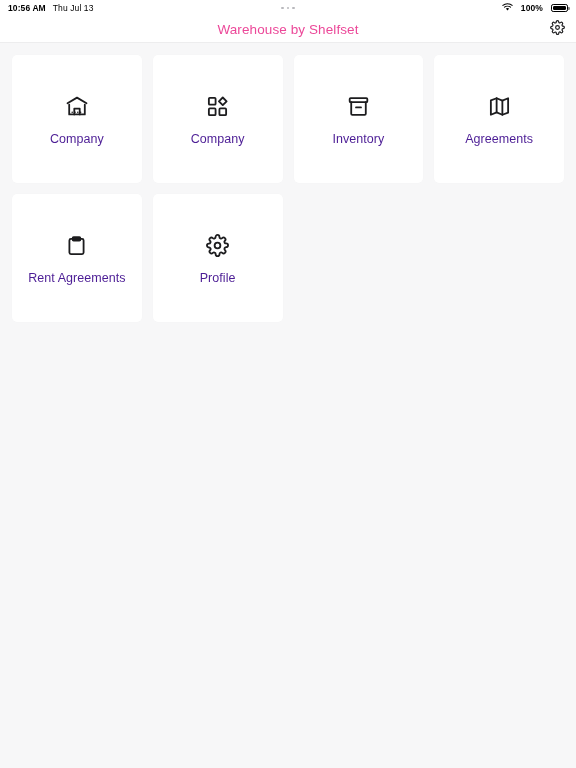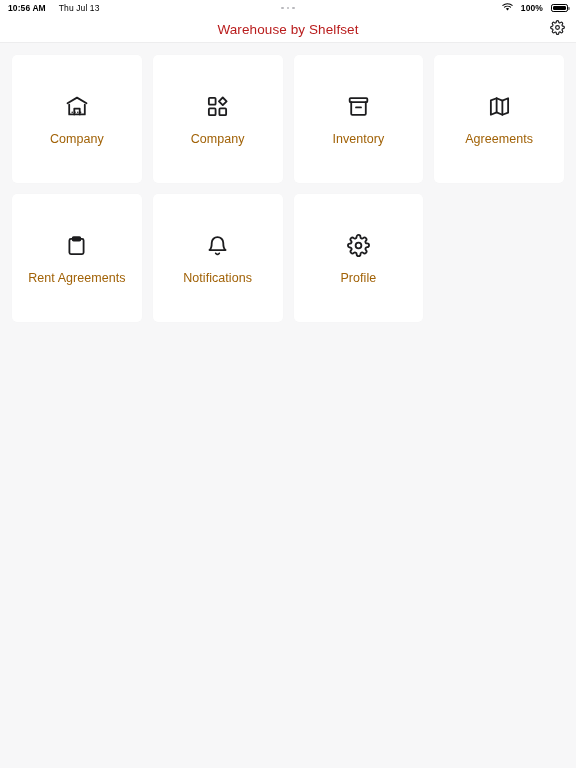--- a/index.html
+++ b/index.html
@@ -27,21 +27,21 @@
     padding: 0 8px;
     font-size: 8.5px;
     font-weight: 700;
     color: #000000;
     letter-spacing: 0.1px;
     position: relative;
   }
   .status-left {
     display: flex;
     align-items: center;
-    gap: 13px;
+    gap: 7px;
     white-space: nowrap;
     justify-content: flex-end;
   }
   .status-time { font-weight: 700; }
   .status-date { font-weight: 400; }
 
   .status-center {
     position: absolute;
     left: 0; right: 0;
     display: flex;
@@ -98,21 +98,21 @@
     background: #ffffff;
     border-bottom: 1px solid #ededee;
     display: flex;
     align-items: center;
     justify-content: center;
     position: relative;
   }
   .app-title {
     font-size: 13.5px;
     font-weight: 400;
-    color: #b91c1c;
+    color: #ec4899;
     letter-spacing: 0.1px;
   }
   .settings-button {
     position: absolute;
     right: 8px;
     top: 50%;
     transform: translateY(-50%);
     width: 22px;
     height: 22px;
     display: flex;
@@ -146,21 +146,21 @@
     height: 30px;
     display: flex;
     align-items: center;
     justify-content: center;
     margin-bottom: 11px;
     color: #1c1c1e;
   }
   .tile-label {
     font-size: 12.5px;
     font-weight: 400;
-    color: #a16207;
+    color: #4c1d95;
     text-align: right;
     letter-spacing: 0.05px;
     line-height: 1.2;
     padding: 0 4px;
   }
   .tile-empty {
     visibility: hidden;
   }
 </style>
 </head>
@@ -258,29 +258,20 @@
   <div class="tile">
     <span class="tile-icon">
       <svg width="23" height="23" viewBox="0 0 24 24" fill="none" stroke="#1c1c1e" stroke-width="1.9" stroke-linecap="round" stroke-linejoin="round" aria-hidden="true">
         <path d="M9 3.4 h6 a1 1 0 0 1 1 1 v1.4 a1 1 0 0 1 -1 1 H9 a1 1 0 0 1 -1 -1 V4.4 a1 1 0 0 1 1 -1 z" fill="#1c1c1e"></path>
         <path d="M16 5.1 h1.8 a1.6 1.6 0 0 1 1.6 1.6 V19.4 a1.6 1.6 0 0 1 -1.6 1.6 H6.2 a1.6 1.6 0 0 1 -1.6 -1.6 V6.7 a1.6 1.6 0 0 1 1.6 -1.6 H8"></path>
       </svg>
     </span>
     <span class="tile-label">Rent Agreements</span>
   </div>
 
-  <div class="tile">
-    <span class="tile-icon">
-      <svg width="23" height="23" viewBox="0 0 24 24" fill="none" stroke="#1c1c1e" stroke-width="1.9" stroke-linecap="round" stroke-linejoin="round" aria-hidden="true">
-        <path d="M18 9.2 a6 6 0 1 0 -12 0 c0 6 -2.4 7.6 -2.4 7.6 h16.8 s-2.4 -1.6 -2.4 -7.6 z"></path>
-        <path d="M10.2 20.2 a2.1 2.1 0 0 0 3.6 0"></path>
-      </svg>
-    </span>
-    <span class="tile-label">Notifications</span>
-  </div>
 
   <div class="tile">
     <span class="tile-icon">
       <svg width="23" height="23" viewBox="0 0 24 24" fill="none" stroke="#1c1c1e" stroke-width="1.9" stroke-linecap="round" stroke-linejoin="round" aria-hidden="true">
         <circle cx="12" cy="12" r="3"></circle>
         <path d="M19.4 15a1.65 1.65 0 0 0 .33 1.82l.06.06a2 2 0 0 1-2.83 2.83l-.06-.06a1.65 1.65 0 0 0-1.82-.33 1.65 1.65 0 0 0-1 1.51V21a2 2 0 0 1-4 0v-.09A1.65 1.65 0 0 0 9 19.4a1.65 1.65 0 0 0-1.82.33l-.06.06a2 2 0 0 1-2.83-2.83l.06-.06a1.65 1.65 0 0 0 .33-1.82 1.65 1.65 0 0 0-1.51-1H3a2 2 0 0 1 0-4h.09A1.65 1.65 0 0 0 4.6 9a1.65 1.65 0 0 0-.33-1.82l-.06-.06a2 2 0 0 1 2.83-2.83l.06.06A1.65 1.65 0 0 0 9 4.6a1.65 1.65 0 0 0 1-1.51V3a2 2 0 0 1 4 0v.09a1.65 1.65 0 0 0 1 1.51 1.65 1.65 0 0 0 1.82-.33l.06-.06a2 2 0 0 1 2.83 2.83l-.06.06A1.65 1.65 0 0 0 19.4 9c.14.33.4.6.73.77H21a2 2 0 0 1 0 4h-.09a1.65 1.65 0 0 0-1.51 1z"></path>
       </svg>
     </span>
     <span class="tile-label">Profile</span>
   </div>

